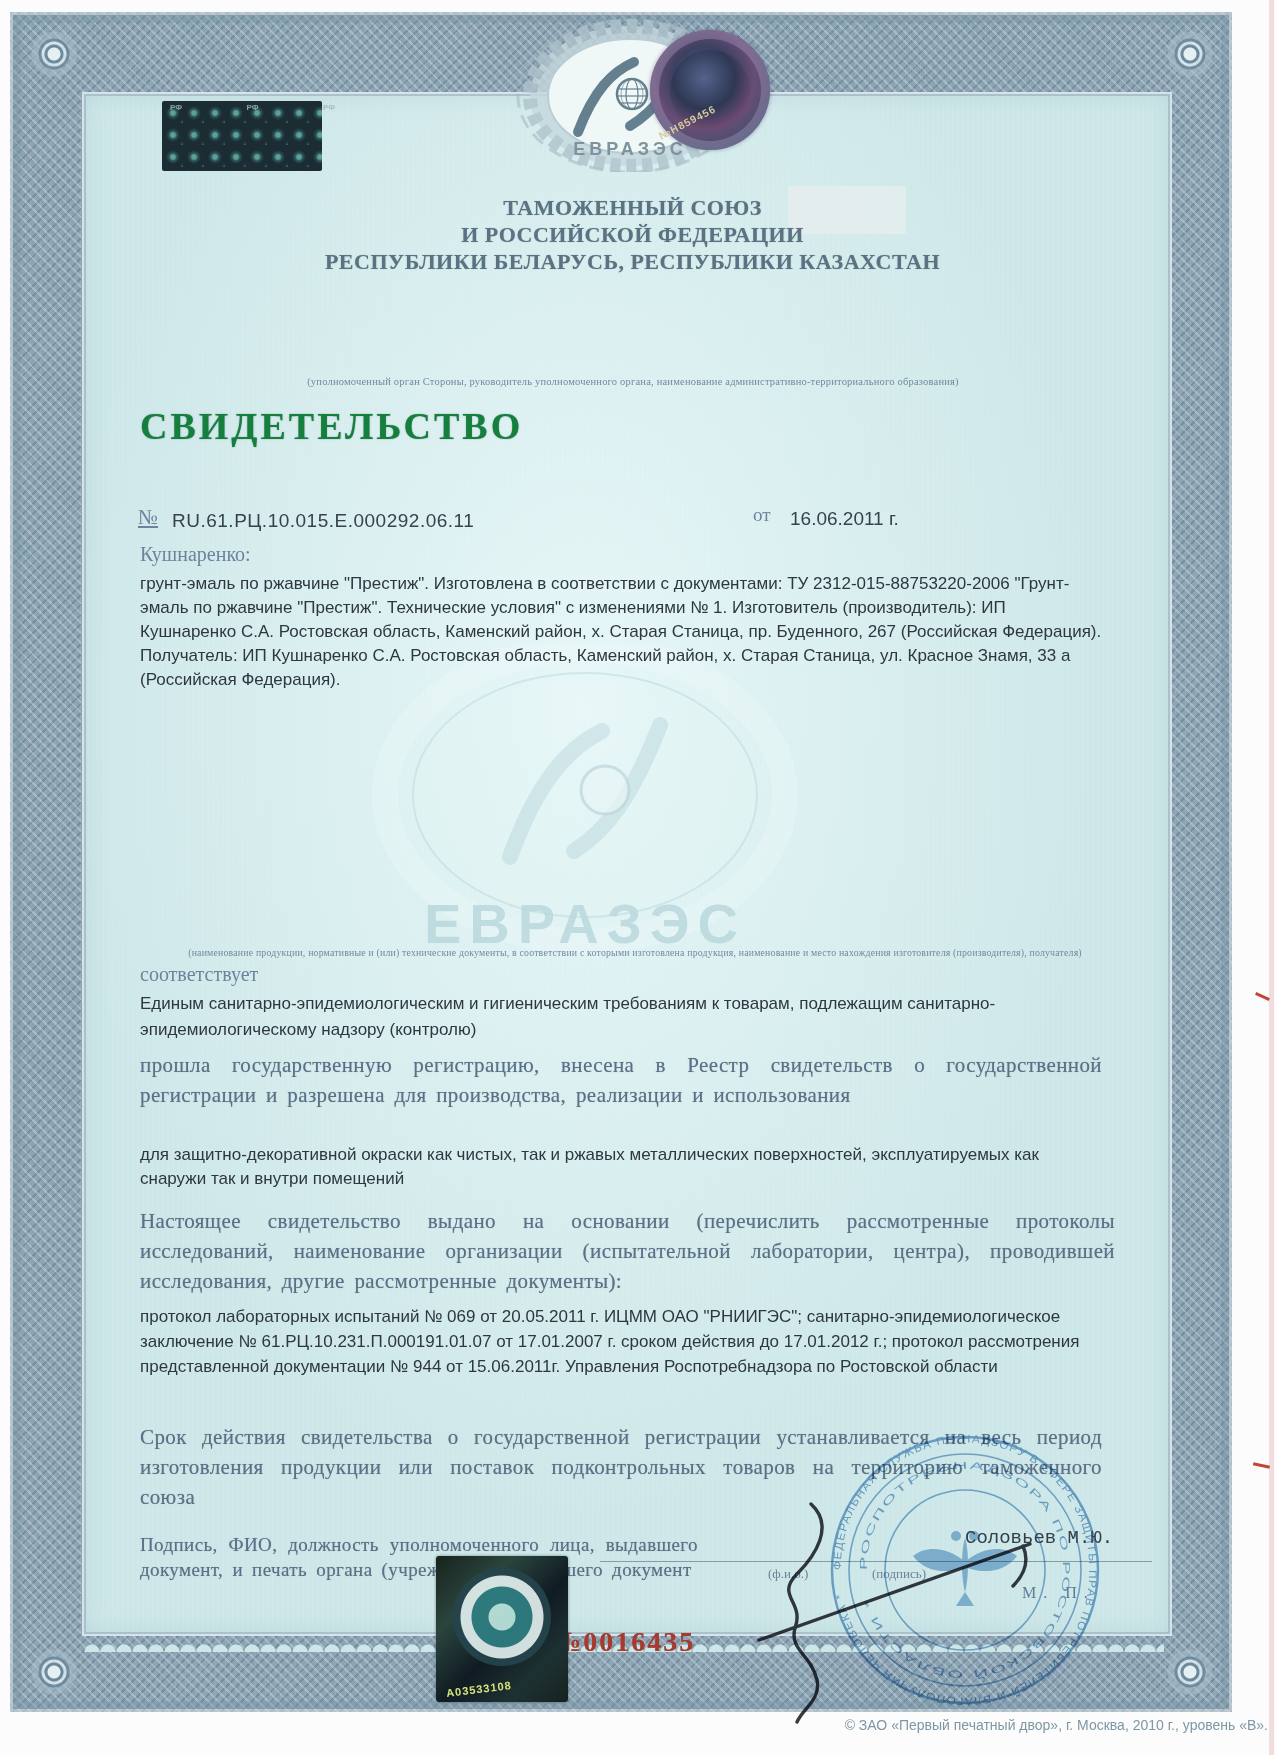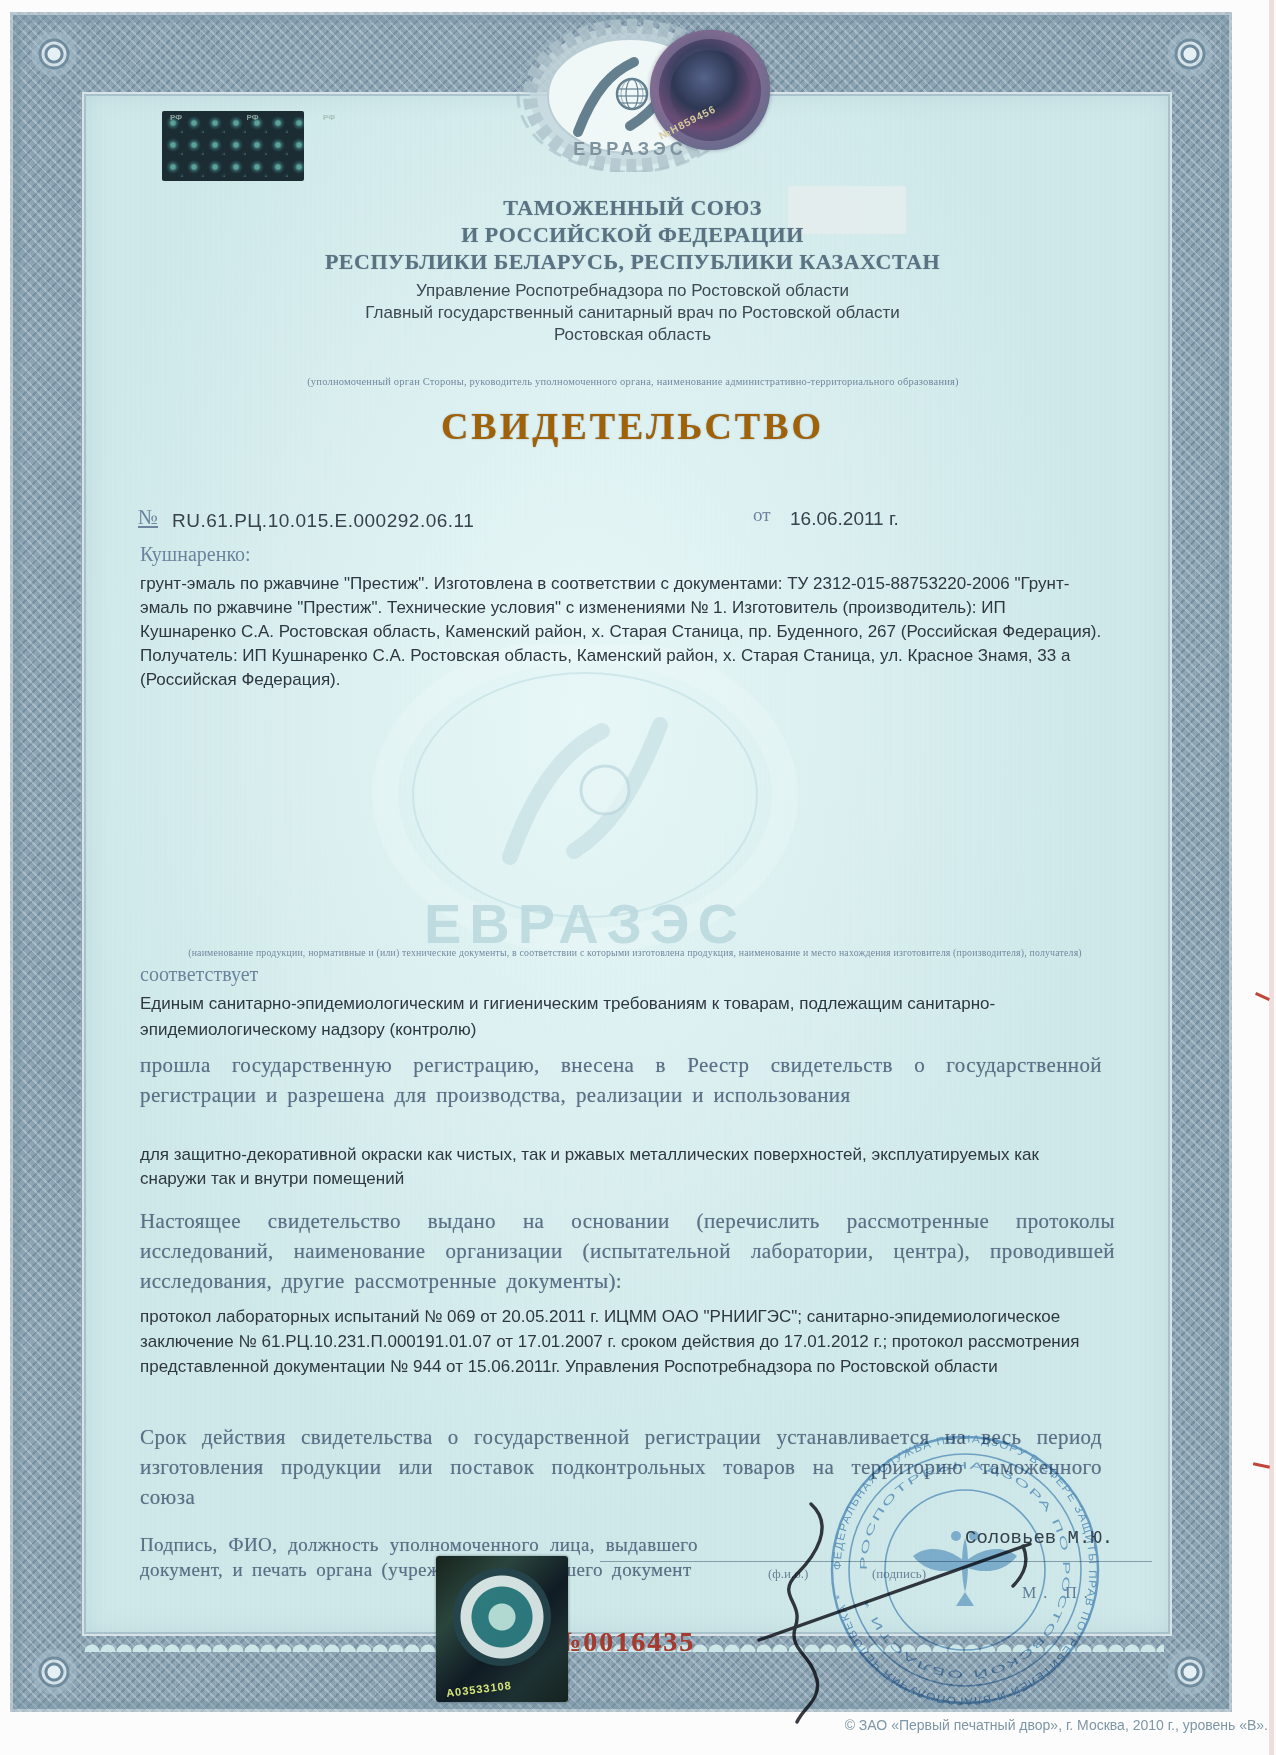--- a/index.html
+++ b/index.html
@@ -20,21 +20,21 @@
     box-shadow: inset 0 0 0 2px rgba(255,255,255,.55), inset 0 0 0 4px rgba(134,160,178,.45),
       inset 0 0 26px rgba(134,170,185,.30);}
   .corner{position:absolute;width:56px;height:56px;border-radius:50%;
     background:radial-gradient(circle at 50% 50%, rgba(234,244,247,.95) 0 6px, rgba(104,134,154,.9) 7px 9px,
       rgba(234,244,247,.75) 10px 12px, rgba(104,134,154,.8) 13px 15px, rgba(168,190,203,.5) 16px 22px, rgba(0,0,0,0) 23px);}
   .c-tl{left:16px;top:14px}.c-tr{right:14px;top:14px}.c-bl{left:16px;bottom:12px}.c-br{right:14px;bottom:12px}
   .scallop{position:absolute;left:84px;top:1638px;width:1080px;height:14px;
     background-image:radial-gradient(circle at 8px 14px, #cde7e8 7px, rgba(0,0,0,0) 8px);
     background-size:16px 14px;z-index:2;}
   
-  .patch{position:absolute;left:162px;top:111px;width:142px;height:70px;z-index:3;
+  .patch{position:absolute;left:162px;top:101px;width:160px;height:70px;z-index:3;
     background-color:#1b2c33;border-radius:2px;
     background-image:
       radial-gradient(circle 7px at 11px 12px, rgba(96,168,156,.95) 2px, rgba(46,88,96,.85) 4px, rgba(20,42,50,0) 7px),
       radial-gradient(circle 6px at 22px 23px, rgba(120,150,170,.5) 2px, rgba(30,60,70,.6) 4px, rgba(20,42,50,0) 6px);
     background-size:21px 22px, 21px 22px;}
   .patch-row{position:absolute;left:8px;top:2px;width:165px;display:flex;justify-content:space-between;
     font-family:"Liberation Sans",sans-serif;font-size:8px;font-weight:bold;color:#9fb9b2;opacity:.85;}
   .holo-top{position:absolute;left:650px;top:30px;width:120px;height:120px;border-radius:50%;z-index:4;
     background:radial-gradient(circle at 45% 40%, #55628a 0%, #2e3854 32%, #6d4a72 52%, #3a4c68 72%, #232a44 100%);
     box-shadow: inset 0 0 0 9px rgba(178,162,198,.35), inset 0 0 0 20px rgba(96,86,128,.3), 0 0 4px rgba(40,40,70,.4);}
@@ -54,22 +54,22 @@
   .badge{position:absolute;left:490px;top:12px;width:280px;height:160px;z-index:3;}
   .watermark{position:absolute;left:360px;top:645px;width:450px;height:330px;opacity:.55;z-index:1;}
   .hdr{position:absolute;left:140px;top:194px;width:985px;text-align:center;z-index:2;
     font-weight:bold;font-size:22px;line-height:27px;color:#5a7383;letter-spacing:.5px;
     text-shadow:0 0 1px rgba(90,115,131,.5);}
   .auth{position:absolute;left:140px;top:280px;width:985px;text-align:center;z-index:2;
     font-family:"Liberation Sans",sans-serif;font-size:17px;line-height:22px;color:#3d4852;}
   .cap{position:absolute;z-index:2;font-size:10.5px;color:#7289a0;text-align:center;letter-spacing:.2px;}
   .cap1{left:128px;top:376px;width:1010px;}
   .cap2{left:120px;top:947px;width:1030px;font-size:9.8px;}
-  .title{position:absolute;left:140px;top:404px;width:985px;text-align:center;z-index:2;
-    font-weight:bold;font-size:38px;letter-spacing:3px;color:#a16207;text-shadow:0 0 1.5px rgba(80,100,120,.6);}
+  .title{position:absolute;left:140px;top:404px;width:985px;text-align:left;z-index:2;
+    font-weight:bold;font-size:38px;letter-spacing:3px;color:#15803d;text-shadow:0 0 1.5px rgba(80,100,120,.6);}
   .subtitle{position:absolute;left:140px;top:455px;width:985px;text-align:center;z-index:2;
     font-weight:bold;font-size:24px;color:#4e6578;letter-spacing:.5px;}
   .lbl{position:absolute;z-index:2;font-size:20px;color:#6b839d;}
   .no-lbl{left:138px;top:505px;font-size:21px;text-decoration:underline;}
   .no-val{position:absolute;left:172px;top:510px;z-index:2;font-family:"Liberation Sans",sans-serif;
     font-size:19px;color:#38424c;letter-spacing:.5px;}
   .ot-lbl{left:753px;top:504px;font-size:19px;}
   .date-val{position:absolute;left:790px;top:508px;z-index:2;font-family:"Liberation Sans",sans-serif;
     font-size:19px;color:#38424c;}
   .sans-par{position:absolute;z-index:2;font-family:"Liberation Sans",sans-serif;font-size:17px;
@@ -147,25 +147,20 @@
     <span class="num">№Н859456</span>
   </div>
 
   <div class="light-patch"></div>
 
   <div class="hdr">
     <div>ТАМОЖЕННЫЙ СОЮЗ</div>
     <div>И РОССИЙСКОЙ ФЕДЕРАЦИИ</div>
     <div>РЕСПУБЛИКИ БЕЛАРУСЬ, РЕСПУБЛИКИ КАЗАХСТАН</div>
   </div>
-  <div class="auth">
-    <div>Управление Роспотребнадзора по Ростовской области</div>
-    <div>Главный государственный санитарный врач по Ростовской области</div>
-    <div>Ростовская область</div>
-  </div>
   <div class="cap cap1">(уполномоченный орган Стороны, руководитель уполномоченного органа, наименование административно-территориального образования)</div>
 
   <div class="title">СВИДЕТЕЛЬСТВО</div>
 
   <span class="lbl no-lbl">№</span>
   <span class="no-val">RU.61.РЦ.10.015.Е.000292.06.11</span>
   <span class="lbl ot-lbl">от</span>
   <span class="date-val">16.06.2011 г.</span>
 
   <span class="lbl prod-lbl">Кушнаренко:</span>

